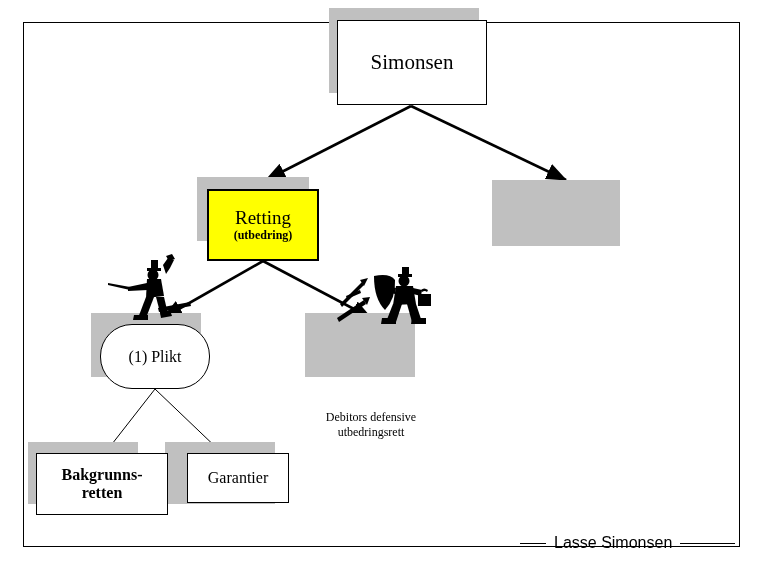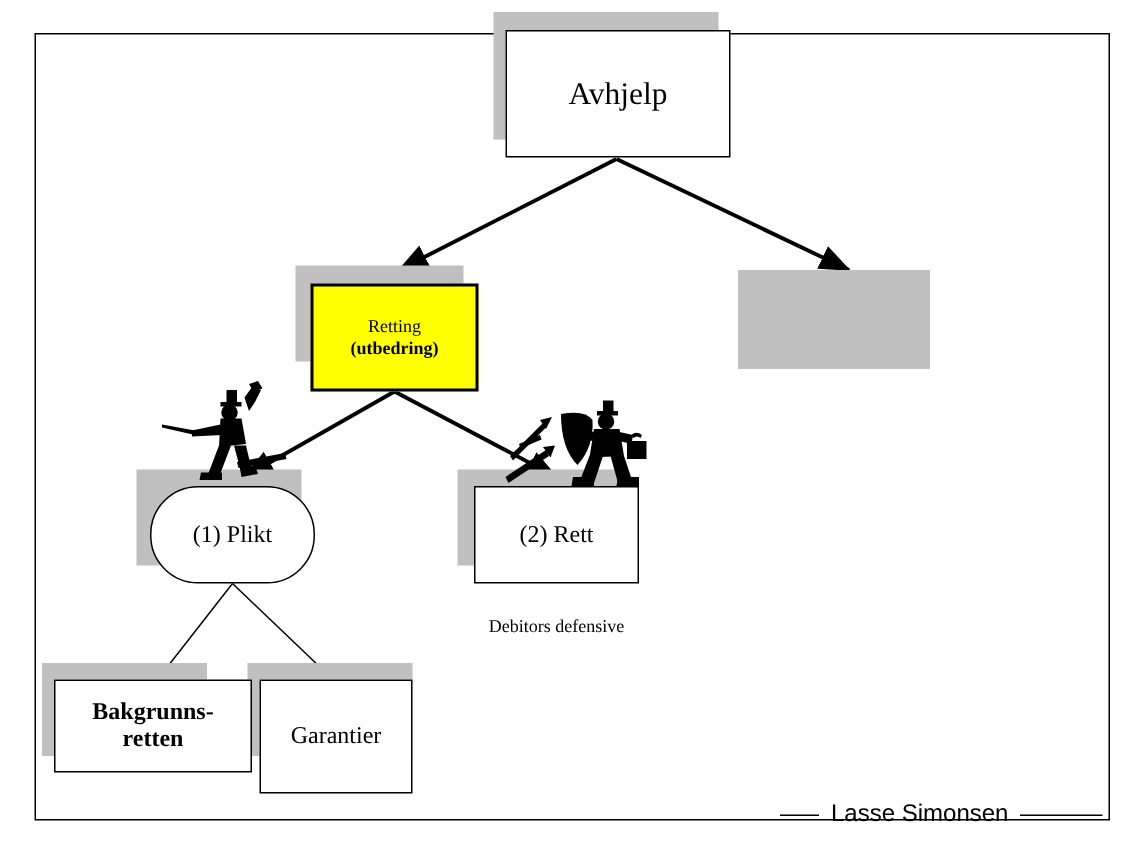--- a/index.html
+++ b/index.html
@@ -63,21 +63,21 @@
     position: absolute;
     background: #c0c0c0;
     z-index: 2;
   }
   .node.yellow {
     background: #ffff00;
     border: 2px solid #000000;
   }
 
   .node .title-lg { font-size: 21px; }
-  .node .title-md { font-size: 12px; }
+  .node .title-md { font-size: 19px; }
   .node .title-sm { font-size: 16px; }
   .node .sub      { font-size: 12px; font-weight: bold; margin-top: 1px; }
 
   
   .caption {
     position: absolute;
     font-size: 12px;
     text-align: center;
     line-height: 1.25;
     z-index: 4;
@@ -136,53 +136,51 @@
 
     <line x1="263" y1="261" x2="371" y2="318" stroke="#000000" stroke-width="2.6" marker-end="url(#arrowhead)"></line>
 
     <line x1="155" y1="389" x2="105" y2="453" stroke="#000000" stroke-width="1"></line>
 
     <line x1="155" y1="389" x2="222" y2="453" stroke="#000000" stroke-width="1"></line>
   </svg>
 
   <div class="shadow" style="left:329px; top:8px; width:150px; height:85px;"></div>
   <div class="node" style="left:337px; top:20px; width:150px; height:85px;">
-    <span class="title-lg">Avhjelp</span>
+    <span class="title-lg">Simonsen</span>
   </div>
 
   <div class="shadow" style="left:197px; top:177px; width:112px; height:64px;"></div>
   <div class="node yellow" style="left:207px; top:189px; width:112px; height:72px;">
     <span class="title-md">Retting</span>
     <span class="sub">(utbedring)</span>
   </div>
 
   <div class="shadow" style="left:492px; top:180px; width:128px; height:66px;"></div>
 
   <div class="shadow" style="left:91px; top:313px; width:110px; height:64px;"></div>
   <div class="node" style="left:100px; top:324px; width:110px; height:65px;border-radius:32px;">
     <span class="title-sm">(1) Plikt</span>
   </div>
 
   <div class="shadow" style="left:305px; top:313px; width:110px; height:64px;"></div>
-  <div class="node" style="left:316px; top:324px; width:110px; height:65px;">
-    <span class="title-sm">(2) Rett</span>
-  </div>
 
   <div class="caption" style="left:296px; top:398px; width:150px;">
     <div>Debitors defensive</div>
+    <div>utbedringsrett</div>
   </div>
 
   <div class="shadow" style="left:28px; top:442px; width:110px; height:62px;"></div>
   <div class="node" style="left:36px; top:453px; width:132px; height:62px;font-weight:bold;">
     <span class="title-sm">Bakgrunns-</span>
     <span class="title-sm">retten</span>
   </div>
 
   <div class="shadow" style="left:165px; top:442px; width:110px; height:62px;"></div>
-  <div class="node" style="left:173px; top:453px; width:102px; height:76px;">
+  <div class="node" style="left:187px; top:453px; width:102px; height:50px;">
     <span class="title-sm">Garantier</span>
   </div>
 
   <svg class="figure" style="left:106px; top:252px;" width="90" height="72" viewBox="0 0 90 72">
     <g fill="#000000">
 
       <path d="M57,13 L62,6 L68,8 L64,16 L60,22 Z"></path>
       <path d="M60,4 L66,2 L69,7 L63,9 Z"></path>
 
       <path d="M41,16 h14 v3 h-14 z"></path>

